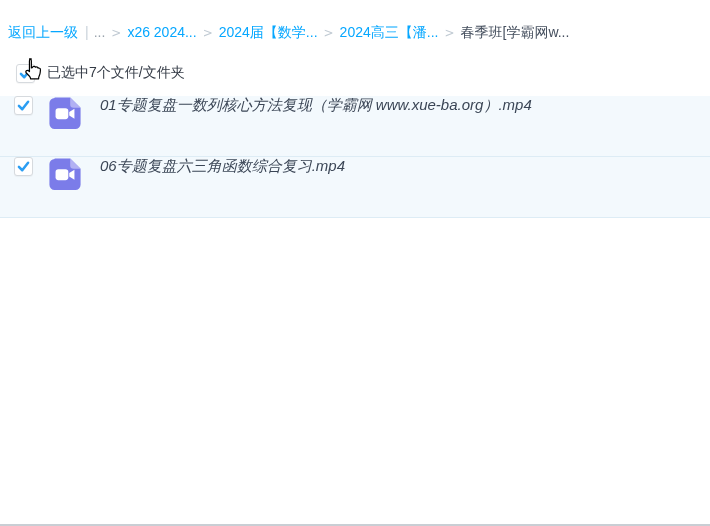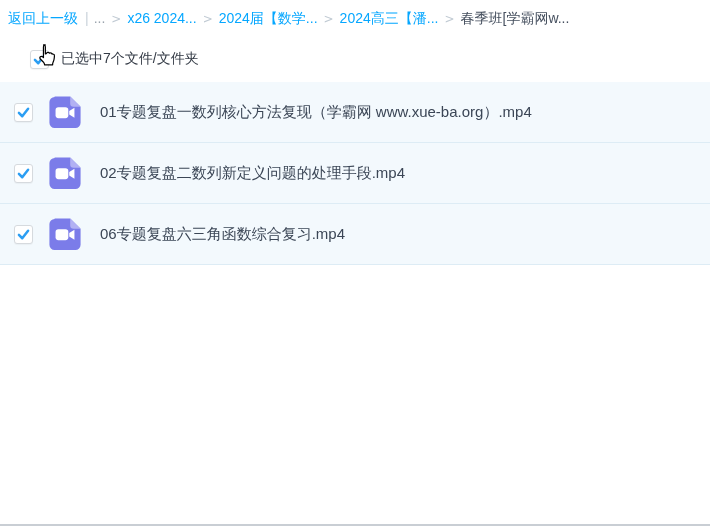--- a/index.html
+++ b/index.html
@@ -7,42 +7,42 @@
   body {
     font-family: "Liberation Sans", "DejaVu Sans", sans-serif;
     background: #ffffff;
     position: relative;
     overflow: hidden;
     border-bottom: 2px solid #c9ced4;
   }
 
   
   .breadcrumb {
-    padding: 8px 8px 5px 8px;
+    padding: 22px 8px 5px 8px;
     font-size: 14px;
     line-height: 21px;
     white-space: nowrap;
     overflow: hidden;
     color: #9aa3ad;
   }
   .breadcrumb a, .crumb-link {
     color: #06a7ff;
     text-decoration: none;
     cursor: pointer;
   }
   .crumb-back { text-decoration: underline; }
   .crumb-pipe { color: #c9d2da; margin: 0 5px 0 7px; }
   .crumb-ellipsis { color: #9aa3ad; cursor: pointer; }
   .crumb-sep { color: #c0cad3; margin: 0 6px; font-family: "DejaVu Sans", sans-serif; font-size: 12px; }
   .crumb-current { color: #454f5e; }
 
   
   .selection-bar {
     margin-top: 7px;
-    padding-left: 30px;
+    padding-left: 16px;
     height: 34px;
     display: flex;
     align-items: center;
     background: #ffffff;
   }
   .selection-bar .cb-wrap { position: relative; width: 19px; height: 19px; }
   .selection-label {
     margin-left: 12px;
     font-size: 14px;
     color: #333a45;
@@ -70,25 +70,26 @@
     cursor: pointer;
     flex: 0 0 auto;
   }
   .checkbox svg { display: block; }
 
   
   .file-list { margin-top: 6px; }
   .file-row {
     height: 61px;
     display: flex;
-    align-items: center;
+    align-items: flex-start;
     padding-left: 14px;
     background: #f3f9fd;
     border-bottom: 1px solid #ddecf5;
     cursor: pointer;
+    font-style: italic;
   }
   .file-icon {
     width: 34px;
     height: 34px;
     margin-left: 15px;
     flex: 0 0 auto;
   }
   .file-icon svg { display: block; width: 34px; height: 34px; }
   .file-name {
     margin-left: 18px;
@@ -132,36 +133,20 @@
       <svg viewBox="0 0 36 36">
         <path d="M7 1.5 h16.5 L34.5 12.5 v17 a5.5 5.5 0 0 1 -5.5 5.5 h-22 a5.5 5.5 0 0 1 -5.5 -5.5 v-22 a5.5 5.5 0 0 1 5.5 -5.5 z" fill="#7b7ce9"></path>
         <path d="M23.5 1.5 L34.5 12.5 h-7.5 a3.5 3.5 0 0 1 -3.5 -3.5 z" fill="#b2b1f3"></path>
         <rect x="8" y="13" width="13.5" height="11.5" rx="3" fill="#ffffff"></rect>
         <path d="M22.5 17 L28 13.6 V24 L22.5 20.6 Z" fill="#ffffff"></path>
       </svg>
     </span>
     <span class="file-name">01专题复盘一数列核心方法复现（学霸网 www.xue-ba.org）.mp4</span>
   </div>
 
-  <div class="file-row">
-    <span class="checkbox">
-      <svg width="15" height="15" viewBox="0 0 18 18">
-        <polyline points="3.5,9.5 7.5,13.5 14.5,4.5" fill="none" stroke="#2b9ef3" stroke-width="3" stroke-linecap="round" stroke-linejoin="round"></polyline>
-      </svg>
-    </span>
-    <span class="file-icon">
-      <svg viewBox="0 0 36 36">
-        <path d="M7 1.5 h16.5 L34.5 12.5 v17 a5.5 5.5 0 0 1 -5.5 5.5 h-22 a5.5 5.5 0 0 1 -5.5 -5.5 v-22 a5.5 5.5 0 0 1 5.5 -5.5 z" fill="#7b7ce9"></path>
-        <path d="M23.5 1.5 L34.5 12.5 h-7.5 a3.5 3.5 0 0 1 -3.5 -3.5 z" fill="#b2b1f3"></path>
-        <rect x="8" y="13" width="13.5" height="11.5" rx="3" fill="#ffffff"></rect>
-        <path d="M22.5 17 L28 13.6 V24 L22.5 20.6 Z" fill="#ffffff"></path>
-      </svg>
-    </span>
-    <span class="file-name">02专题复盘二数列新定义问题的处理手段.mp4</span>
-  </div>
 
 
 
 
   <div class="file-row">
     <span class="checkbox">
       <svg width="15" height="15" viewBox="0 0 18 18">
         <polyline points="3.5,9.5 7.5,13.5 14.5,4.5" fill="none" stroke="#2b9ef3" stroke-width="3" stroke-linecap="round" stroke-linejoin="round"></polyline>
       </svg>
     </span>

